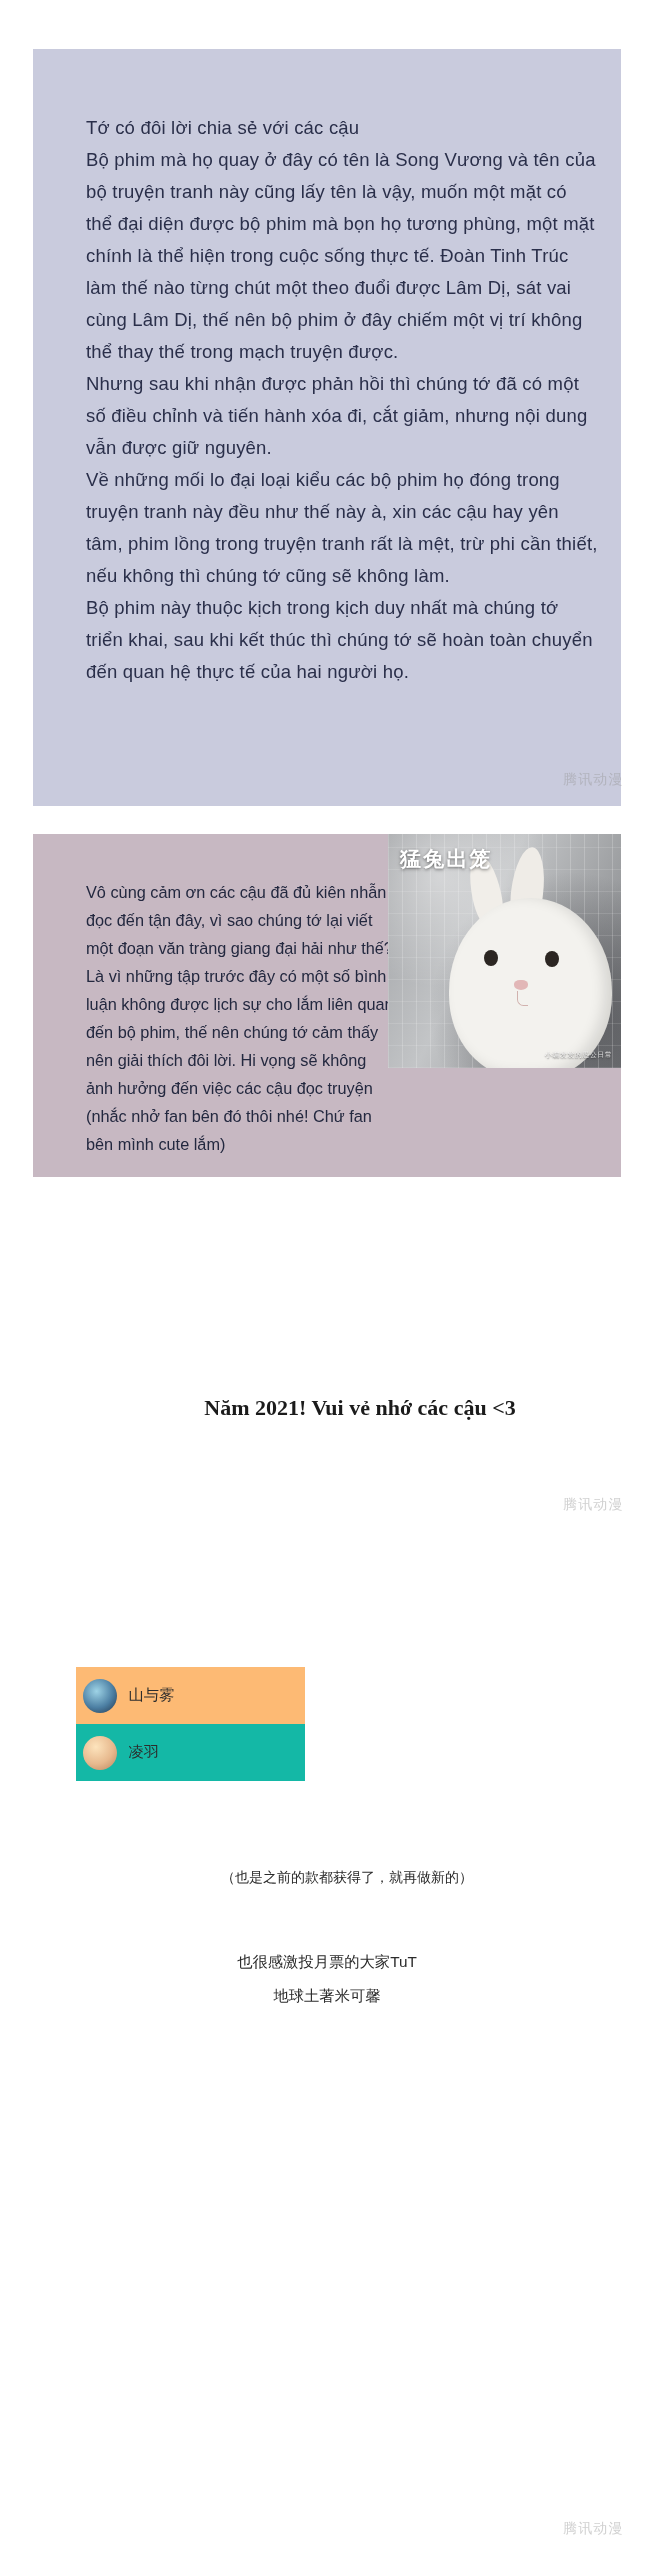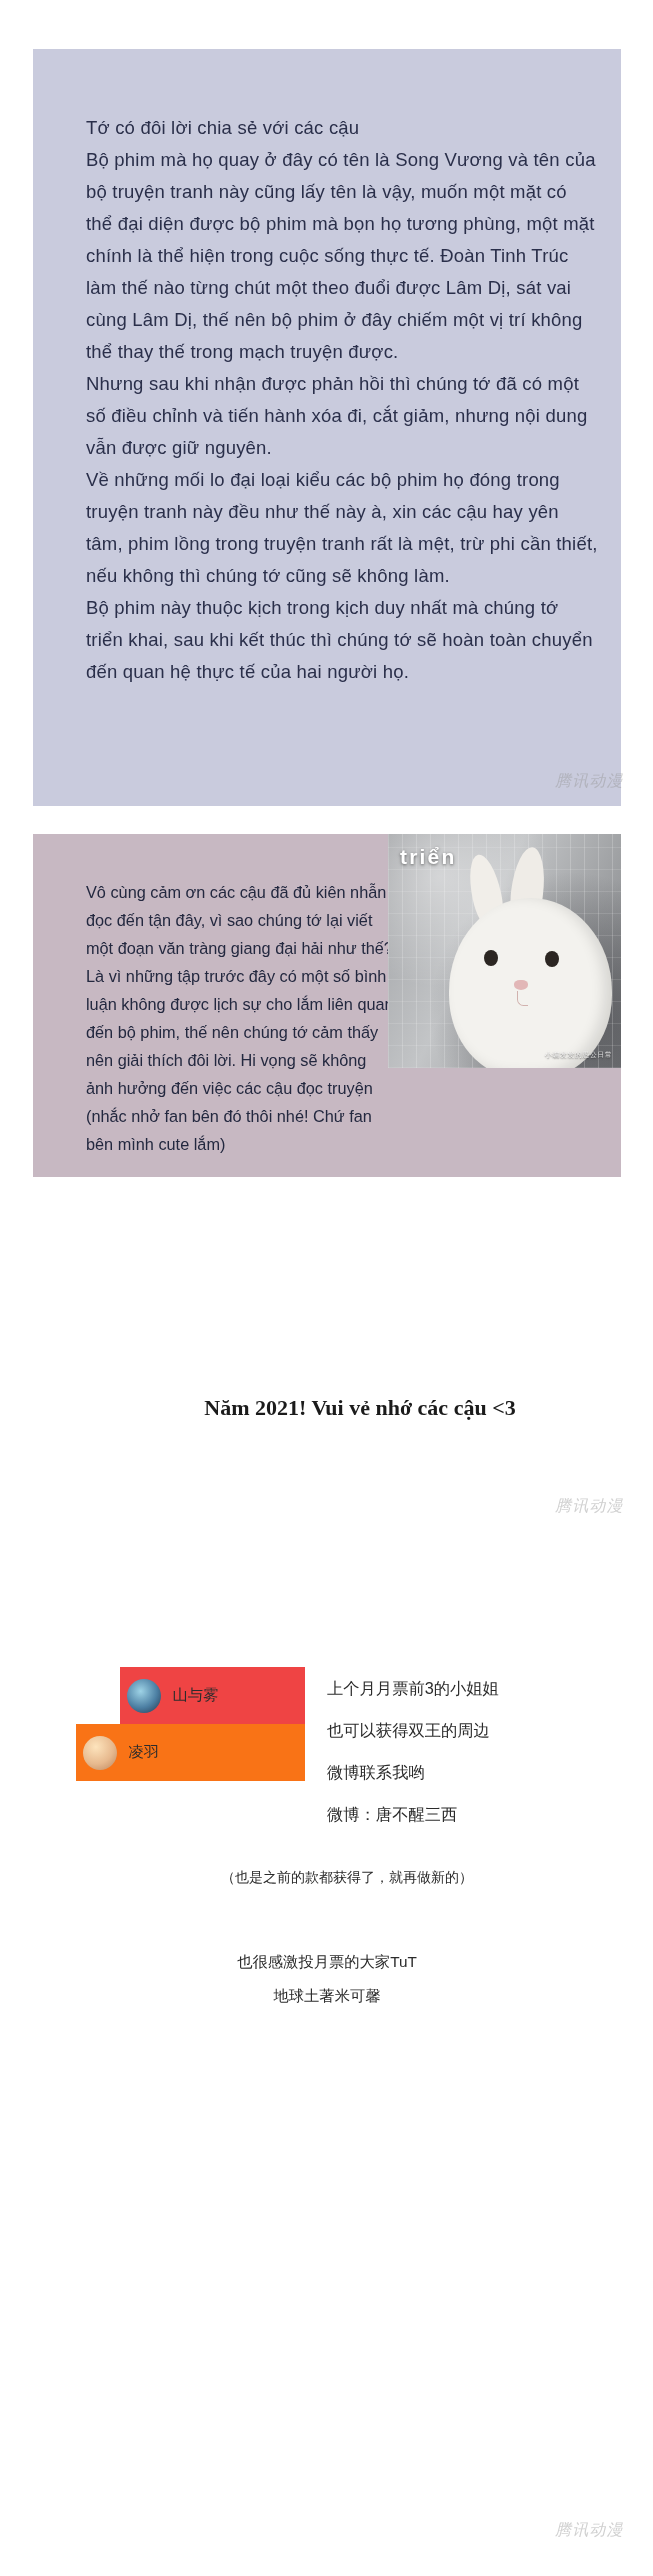--- a/index.html
+++ b/index.html
@@ -196,22 +196,22 @@
     top: 1667px;
     width: 229px;
   }
   .winner-row {
     display: flex;
     align-items: center;
     height: 57px;
     padding-left: 6.5px;
   }
   .winner-row.r1 { background: #f2eef6; }
-  .winner-row.r2 { background: #ef4444; margin-left: 44px; }
-  .winner-row.r3 { background: #f97316; }
+  .winner-row.r2 { background: #fdba74; }
+  .winner-row.r3 { background: #14b8a6; }
   .avatar {
     width: 34px;
     height: 34px;
     border-radius: 50%;
     flex: 0 0 auto;
     margin-right: 12px;
   }
   .avatar.a1 { background: radial-gradient(circle at 32% 30%, #f7a8c4 0%, #b66fae 50%, #4d3c77 100%); }
   .avatar.a2 { background: radial-gradient(circle at 40% 36%, #9ed3e6 0%, #4c7fa3 55%, #203247 100%); }
   .avatar.a3 { background: radial-gradient(circle at 38% 32%, #fde4bd 0%, #e7b98e 55%, #b9835b 100%); }
@@ -250,24 +250,23 @@
     color: #2b2b2b;
     font-size: 15.3px;
     line-height: 34px;
     white-space: pre-wrap;
   }
 
   
   .watermark {
     position: absolute;
     color: rgba(150,150,150,.45);
-    font-size: 16px;
+    font-size: 14px;
     letter-spacing: 1.1px;
     user-select: none;
-    font-style: italic;
   }
   .wm-1 { right: 30.5px; top: 771px; }
   .wm-2 { right: 30.5px; top: 1496px; }
   .wm-3 { right: 30.5px; top: 2520px; }
 </style>
 </head>
 <body>
 
 <div class="page">
 
@@ -285,42 +284,38 @@
     <div class="rabbit-photo">
       <div class="rabbit-bg-blur"></div>
       <div class="rabbit-cage"></div>
       <div class="rabbit-ear-l"></div>
       <div class="rabbit-ear-r"></div>
       <div class="rabbit-body"></div>
       <div class="rabbit-eye-l"></div>
       <div class="rabbit-eye-r"></div>
       <div class="rabbit-nose"></div>
       <div class="rabbit-mouth"></div>
-      <div class="rabbit-title">triển</div>
+      <div class="rabbit-title">猛兔出笼</div>
       <div class="rabbit-credit">小编发发的愚公日常</div>
     </div>
   </div>
 
   <div class="year-greeting">Năm 2021! Vui vẻ nhớ các cậu &lt;3</div>
 
   <div class="winners">
     <div class="winner-row r2">
       <div class="avatar a2"></div>
       <div class="winner-name">山与雾</div>
     </div>
     <div class="winner-row r3">
       <div class="avatar a3"></div>
       <div class="winner-name">凌羽</div>
     </div>
   </div>
 
-  <div class="side-message" style="white-space: pre-wrap;">上个月月票前3的小姐姐
-也可以获得双王的周边
-微博联系我哟
-微博：唐不醒三西</div>
 
   <div class="paren-note">（也是之前的款都获得了，就再做新的）</div>
 
   <div class="thanks-voters">也很感激投月票的大家TuT
 地球土著米可馨</div>
 
   <div class="watermark wm-1">腾讯动漫</div>
   <div class="watermark wm-2">腾讯动漫</div>
   <div class="watermark wm-3">腾讯动漫</div>
 

